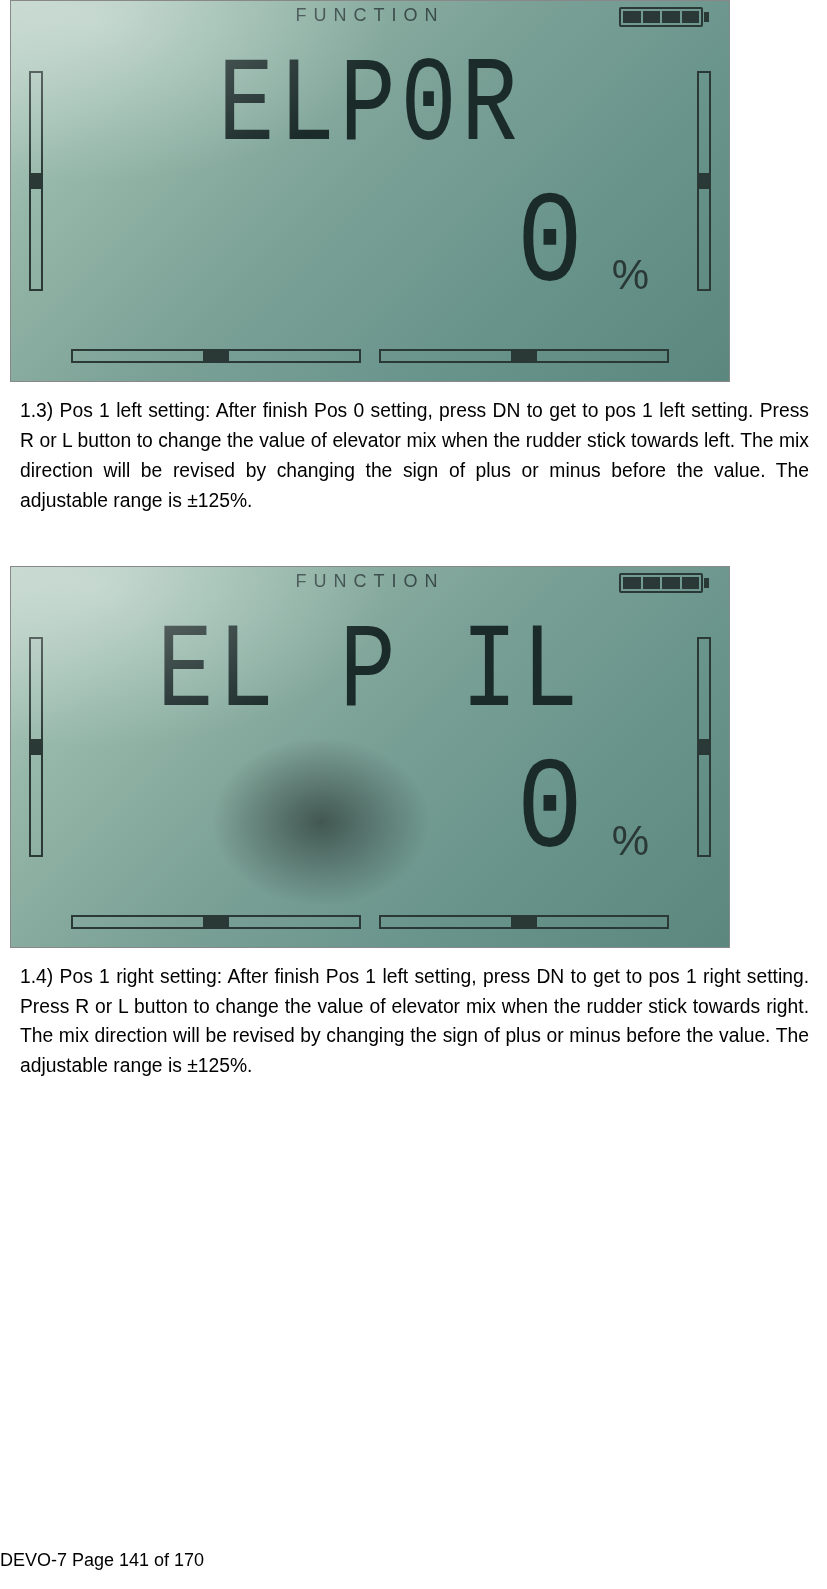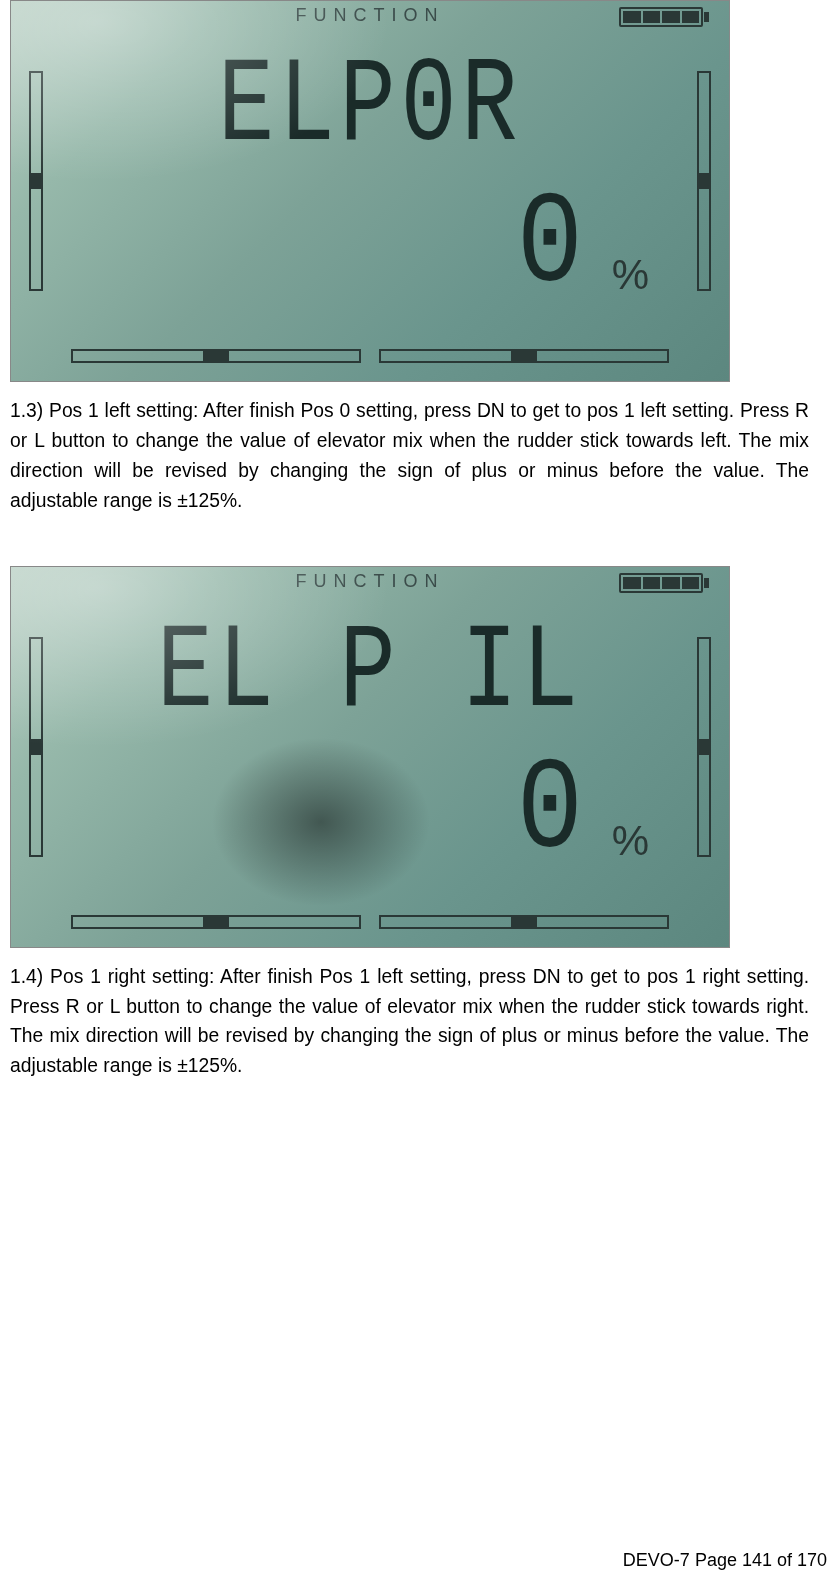--- a/index.html
+++ b/index.html
@@ -153,32 +153,32 @@
   .dark-blob {
     position: absolute;
     left: 200px;
     top: 170px;
     width: 220px;
     height: 170px;
     background: radial-gradient(ellipse at center, rgba(0,0,0,0.45), rgba(0,0,0,0) 70%);
     pointer-events: none;
   }
   p.body-text {
-    margin: 4px 10px 0 2px;
+    margin: 4px 10px 0 12px;
     font-size: 19.3px;
     line-height: 1.55;
     text-align: justify;
     text-justify: inter-word;
   }
   .gap { height: 50px; }
   .footer {
     position: absolute;
     bottom: 18px;
     left: 0; right: 0;
-    text-align: right;
+    text-align: left;
     font-size: 18px;
     color: #000;
   }
 </style>
 </head>
 <body>
 
 <div class="page">
 
   <div class="lcd-photo">

